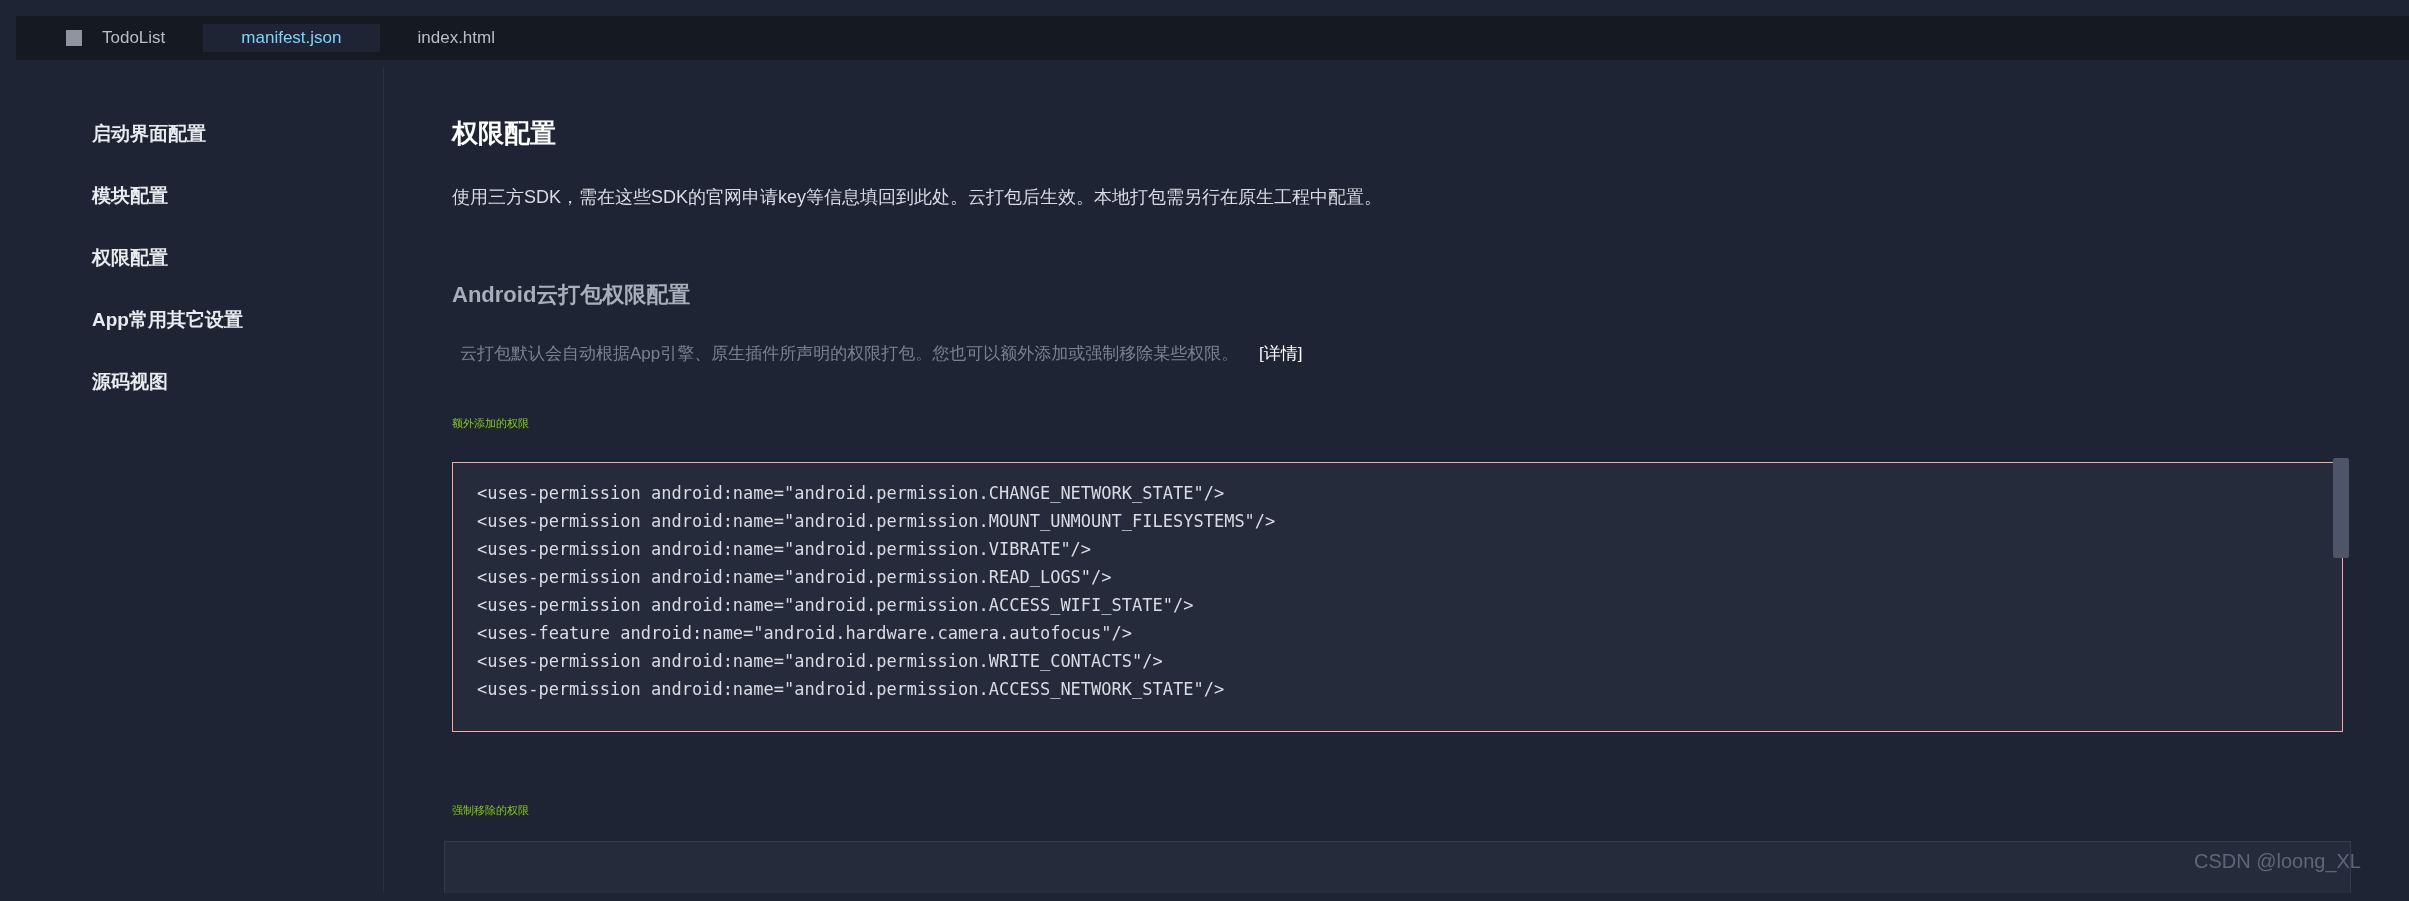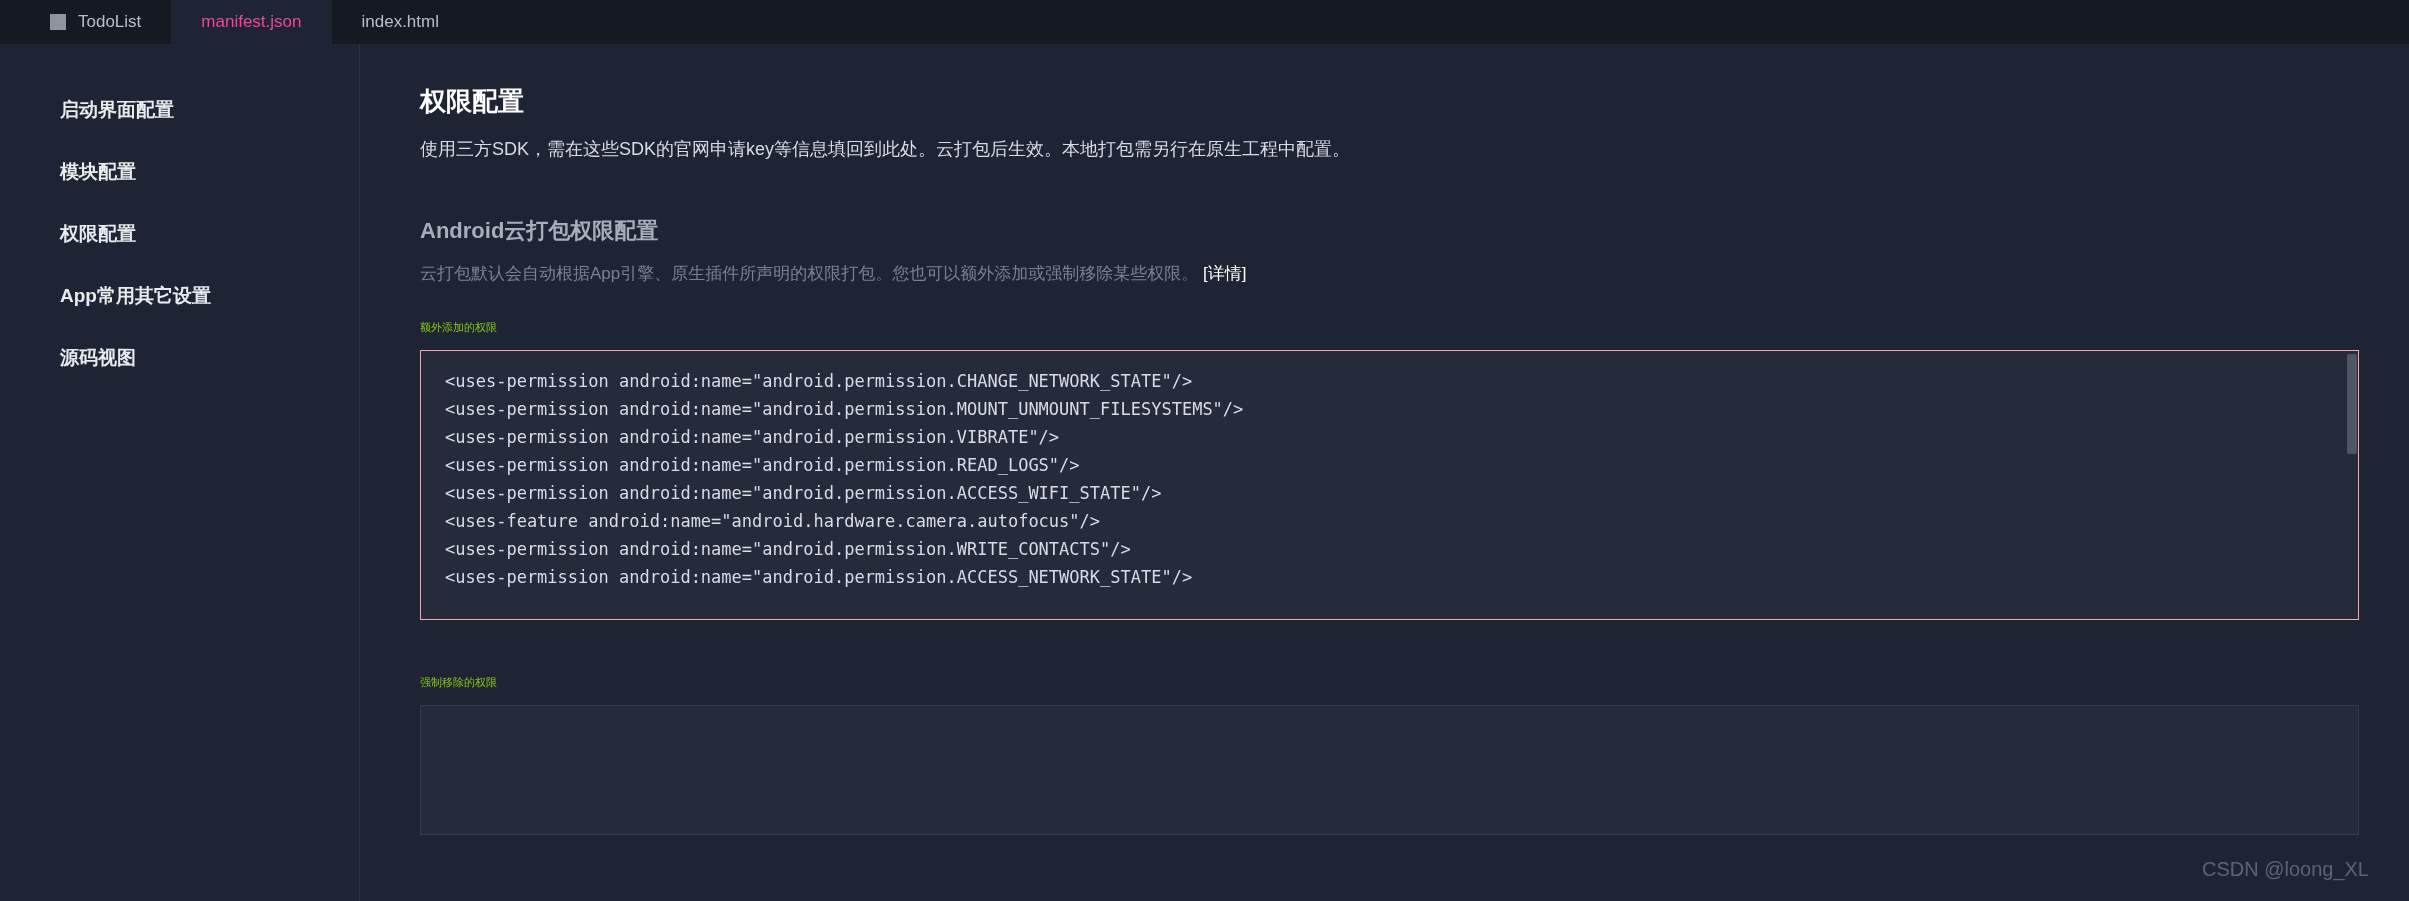--- a/index.html
+++ b/index.html
@@ -1,17 +1,17 @@
 <!DOCTYPE html>
 <html><head>
   <meta charset="utf-8">
   <style>
     * {
       margin: 0;
-      padding: 0;
+      padding: 8px;
       box-sizing: border-box;
     }
     body {
       background: #1e2433;
       color: #c4c9d4;
       font-family: -apple-system, BlinkMacSystemFont, "Segoe UI", "Microsoft YaHei", sans-serif;
       font-size: 16px;
       width: 2409px;
       height: 901px;
       overflow: hidden;
@@ -27,21 +27,21 @@
       display: flex;
       align-items: center;
       padding: 0 30px;
       color: #b8bec9;
       font-size: 17px;
       cursor: pointer;
       gap: 12px;
     }
     .tab.active {
       background: #1e2433;
-      color: #ec4899;
+      color: #7dd3fc;
     }
     .tab .file-icon {
       width: 16px;
       height: 16px;
       display: inline-block;
       background: #c4c9d4;
       opacity: 0.7;
     }
     .main-container {
       display: flex;

